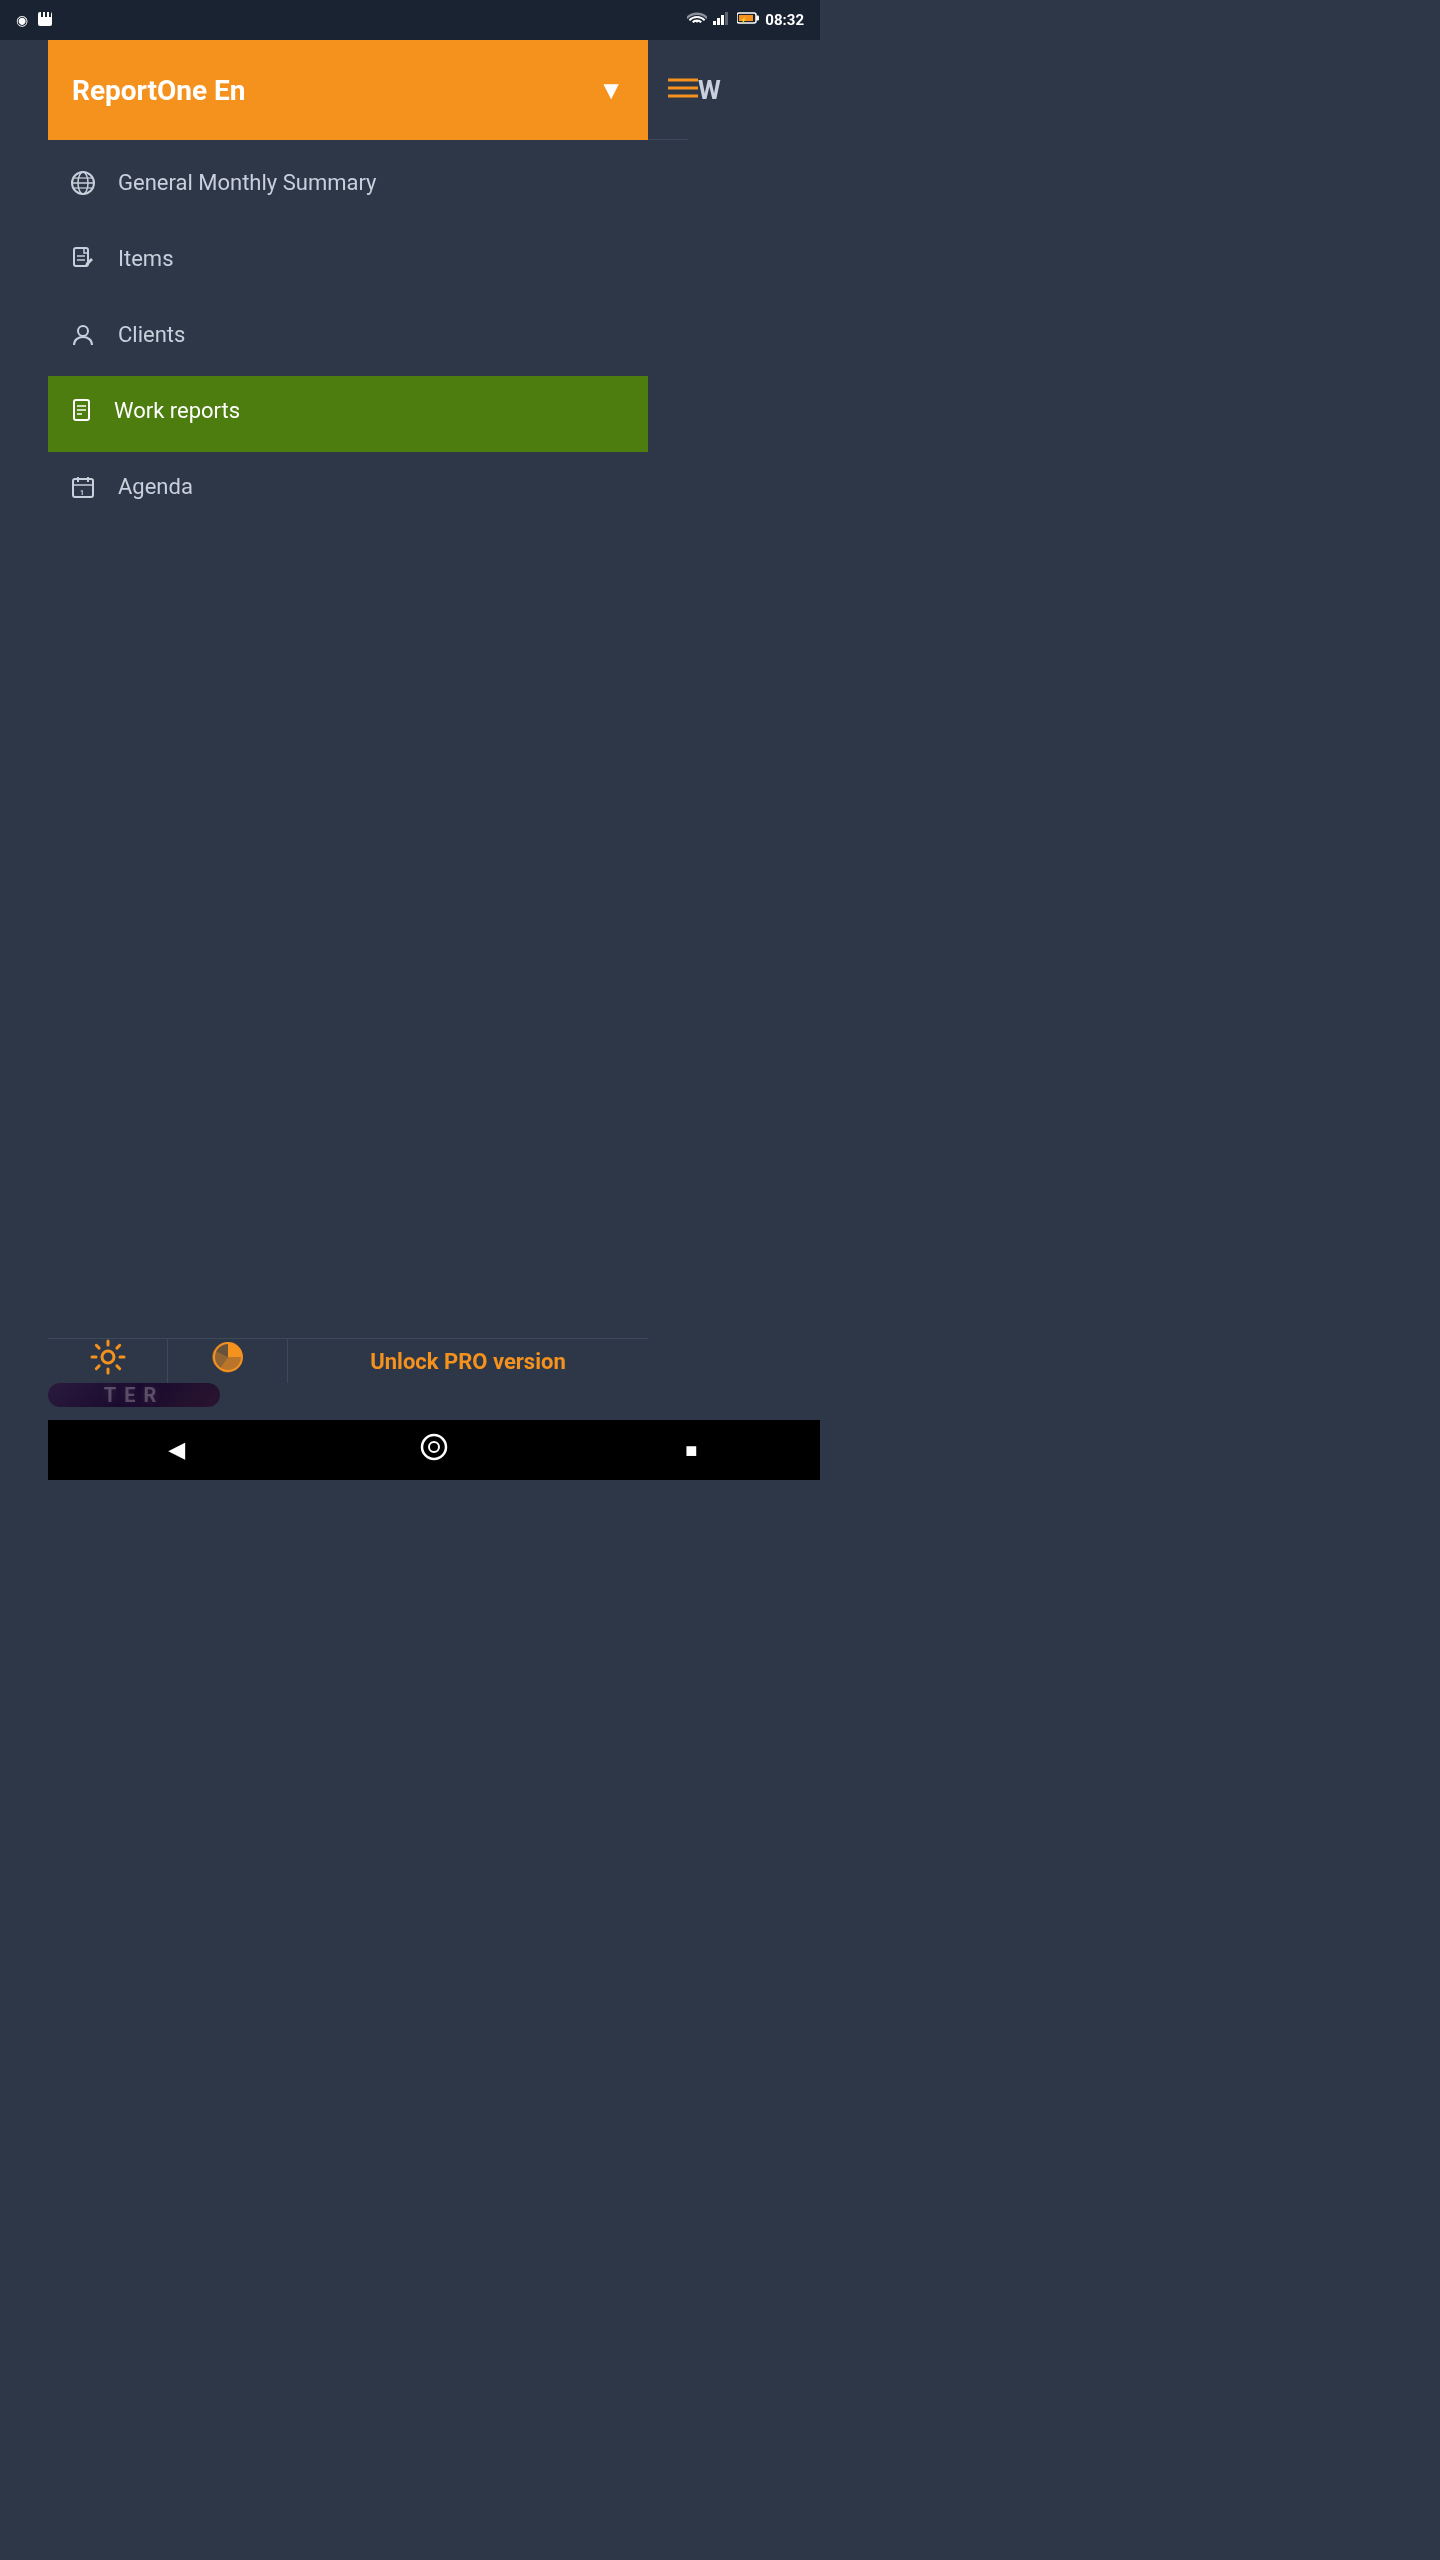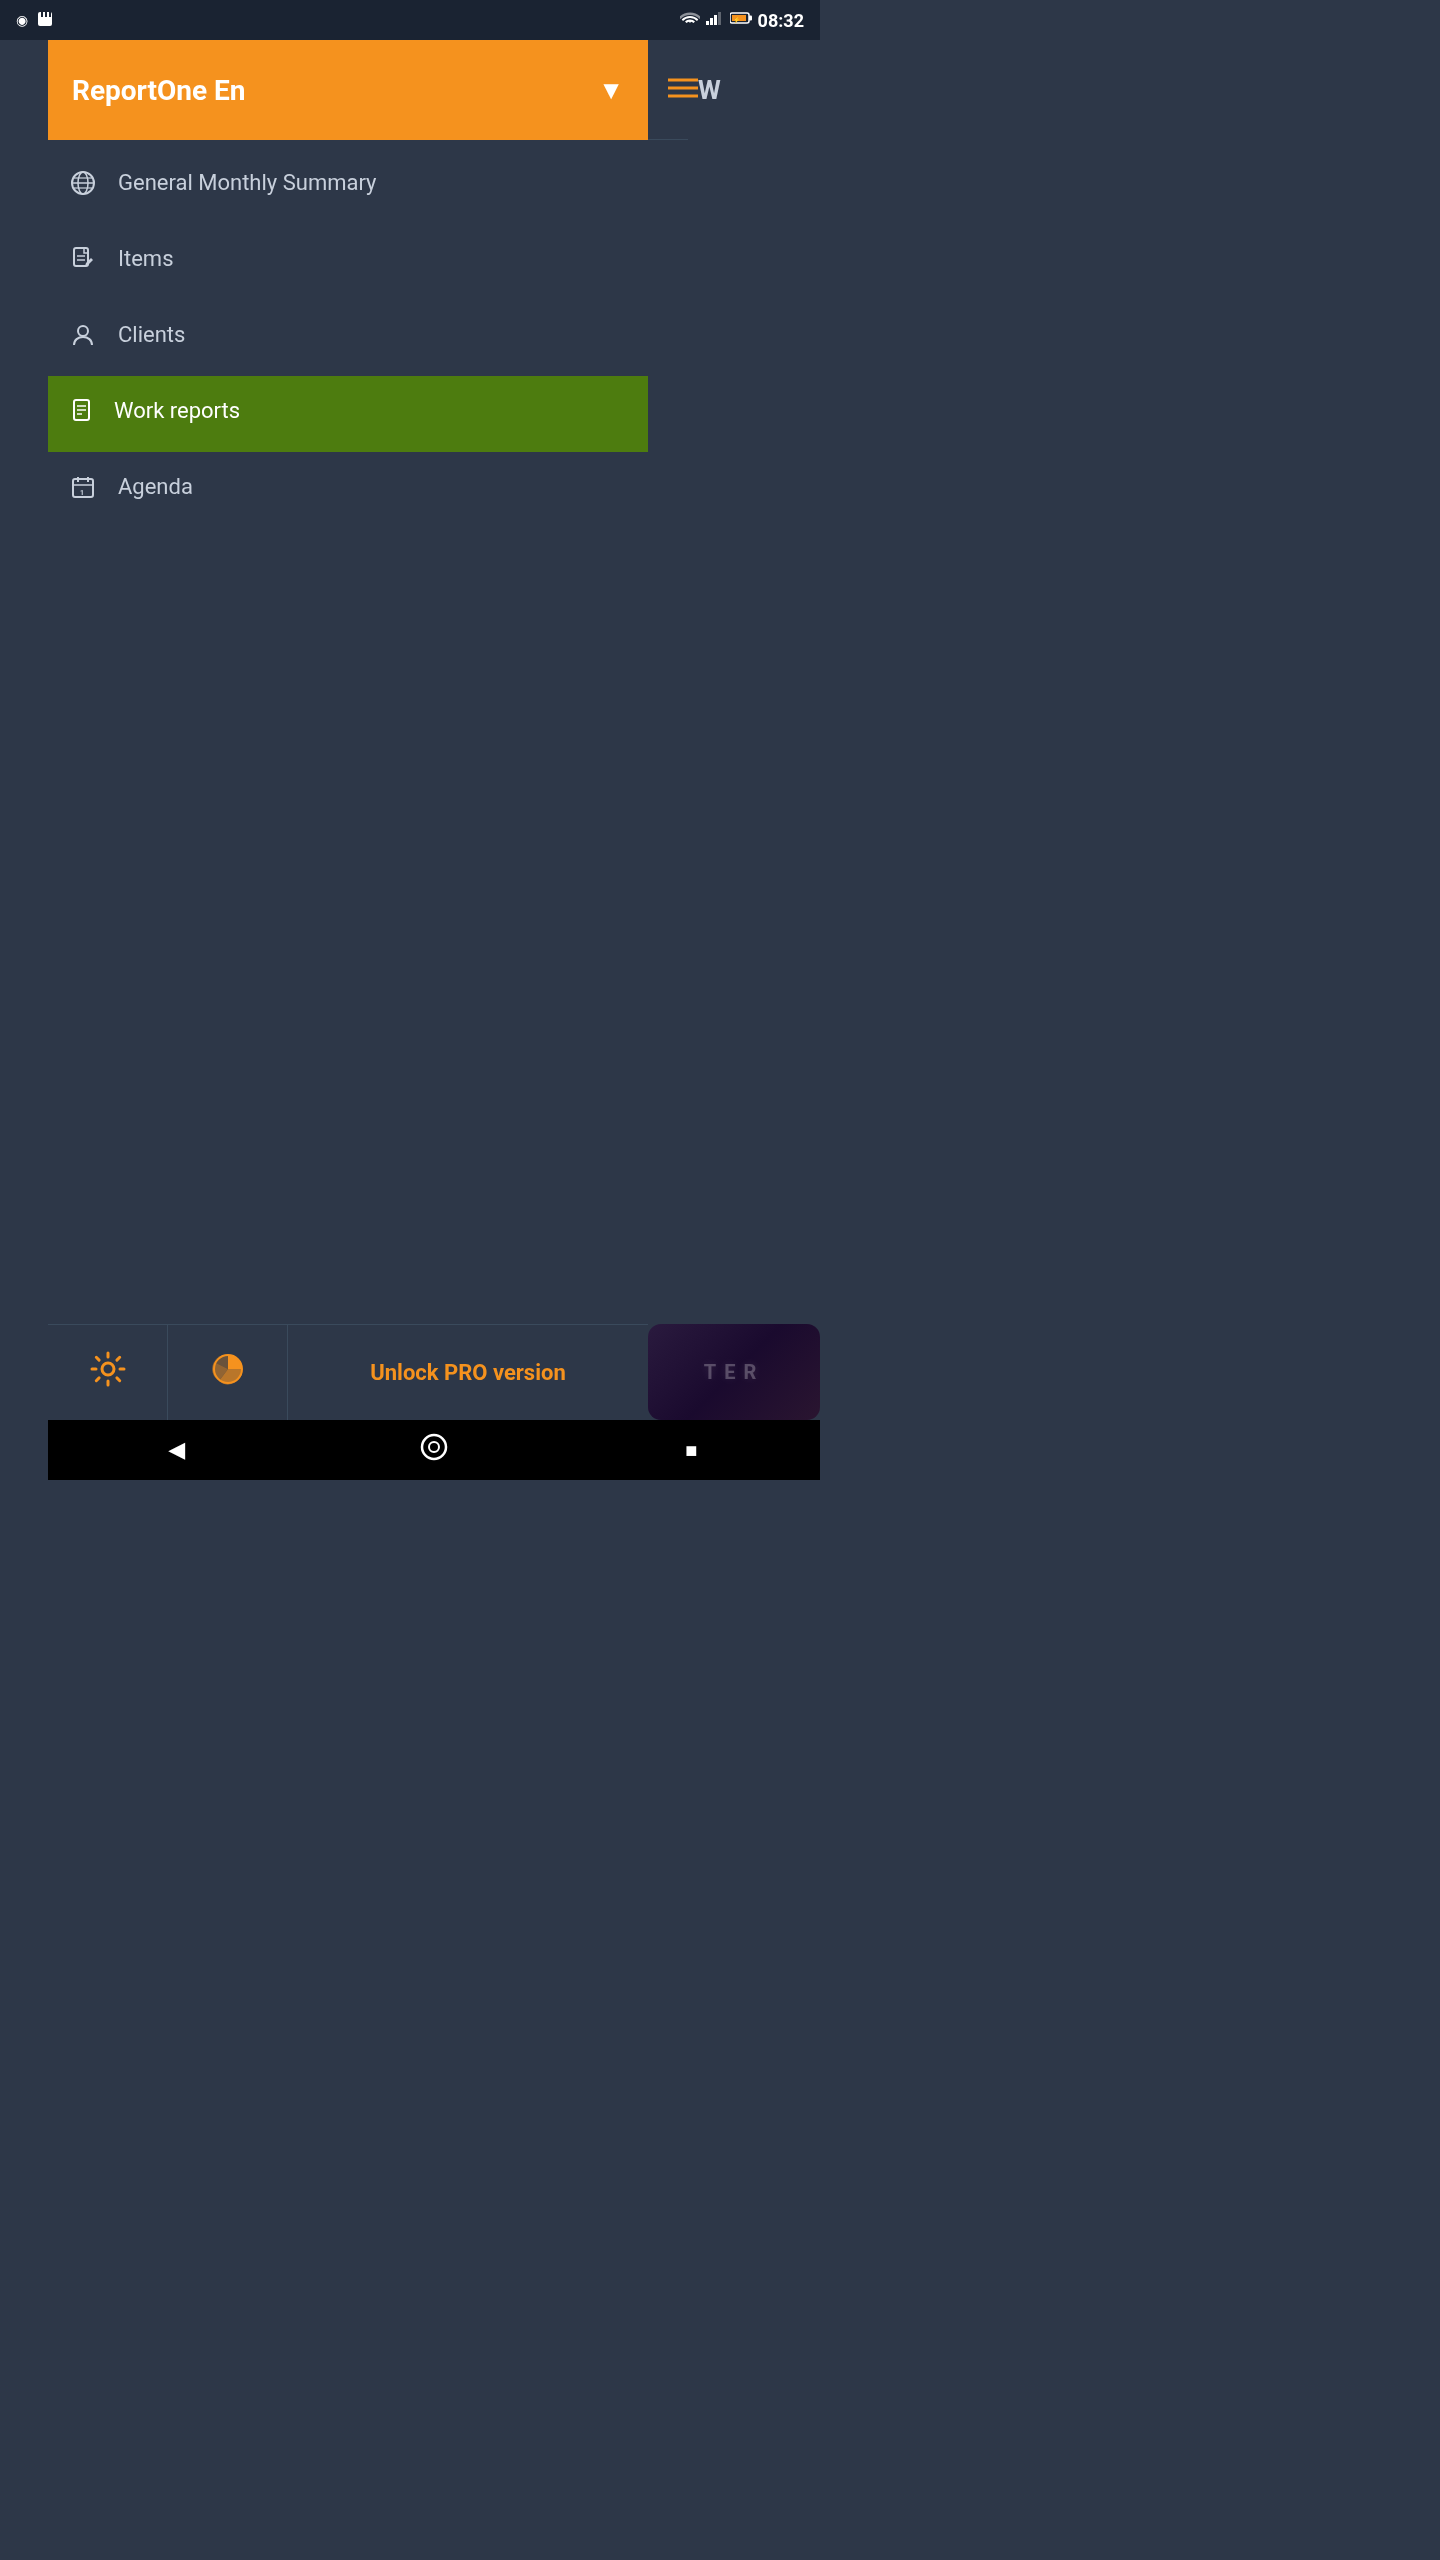--- a/index.html
+++ b/index.html
@@ -136,22 +136,23 @@
     
     .main-content {
       width: calc(100% - 600px);
       background: white;
       flex: 1;
     }
 
     
     .bottom-section {
       width: 100%;
-      height: 96px;
-      display: flex;
+      height: 82px;
+      display: flex;
+      flex-direction: column;
     }
 
     .sidebar-bottom {
       width: 600px;
       background: #2d3748;
       display: flex;
       align-items: center;
       gap: 0;
       border-top: 1px solid #3a4a5c;
     }
@@ -268,21 +269,21 @@
       </svg>
     </span>
     <span>
       <svg width="22" height="14" viewBox="0 0 22 14" fill="white">
         <rect x="0" y="2" width="19" height="10" rx="2" stroke="white" stroke-width="1.5" fill="none"></rect>
         <rect x="19" y="4.5" width="3" height="5" rx="1" fill="white"></rect>
         <rect x="2" y="4" width="14" height="6" fill="#f5921e"></rect>
         <text x="3" y="11" font-size="6" fill="white">⚡</text>
       </svg>
     </span>
-    <span style="font-size:18px; font-weight:bold; color:white;">08:32</span>
+    <span style="font-size:15px; font-weight:bold; color:white;">08:32</span>
   </div>
 </div>
 
 <div style="display:flex; flex-direction:column; height: calc(100% - 40px); margin-left: 48px;">
 
   <div style="display:flex; flex:1; overflow:hidden;">
 
     <div class="sidebar">
 
       <div class="sidebar-header">

